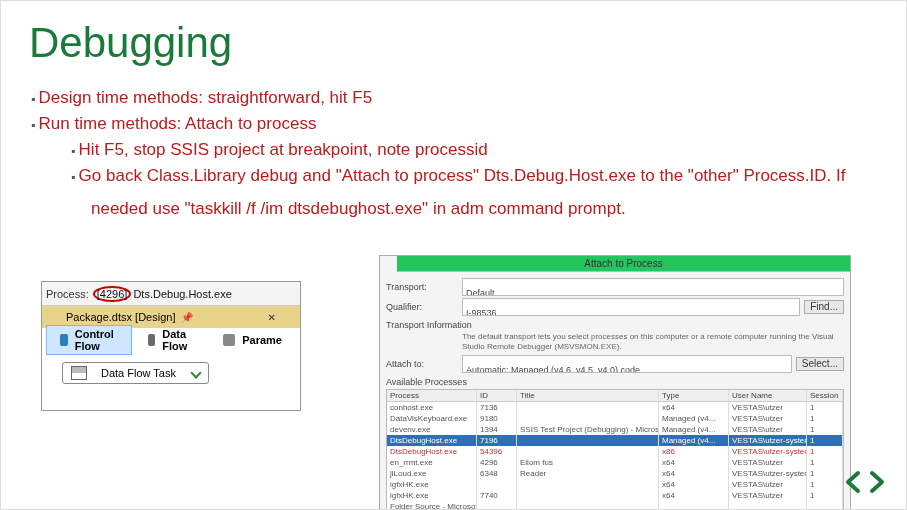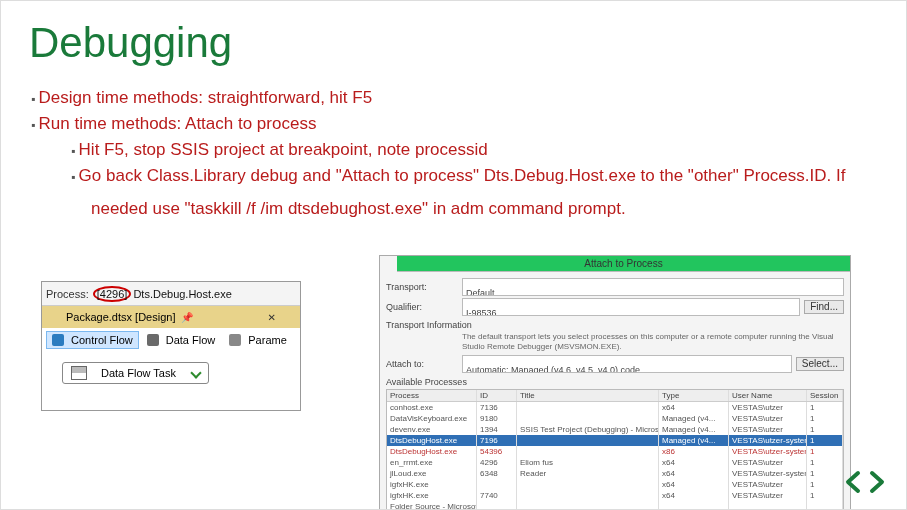--- a/index.html
+++ b/index.html
@@ -75,23 +75,24 @@
     height: 24px;
     background: #fff;
     font-size: 11px;
     padding: 0 4px;
     gap: 2px;
   }
   .toolbtn {
     display: inline-flex;
     align-items: center;
     gap: 7px;
-    padding: 2px 5px;
+    padding: 2px 13px;
     border: 1px solid transparent;
     font-size: 11px;
+    font-weight: bold;
   }
   .toolbtn.sel {
     background: #cfe6ff;
     border: 1px solid #7bb8ef;
   }
   .toolbtn .ico {
     width: 12px; height: 12px;
     display: inline-block;
   }
   .ico-cf { background: #2a7cc0; border-radius: 2px; }

